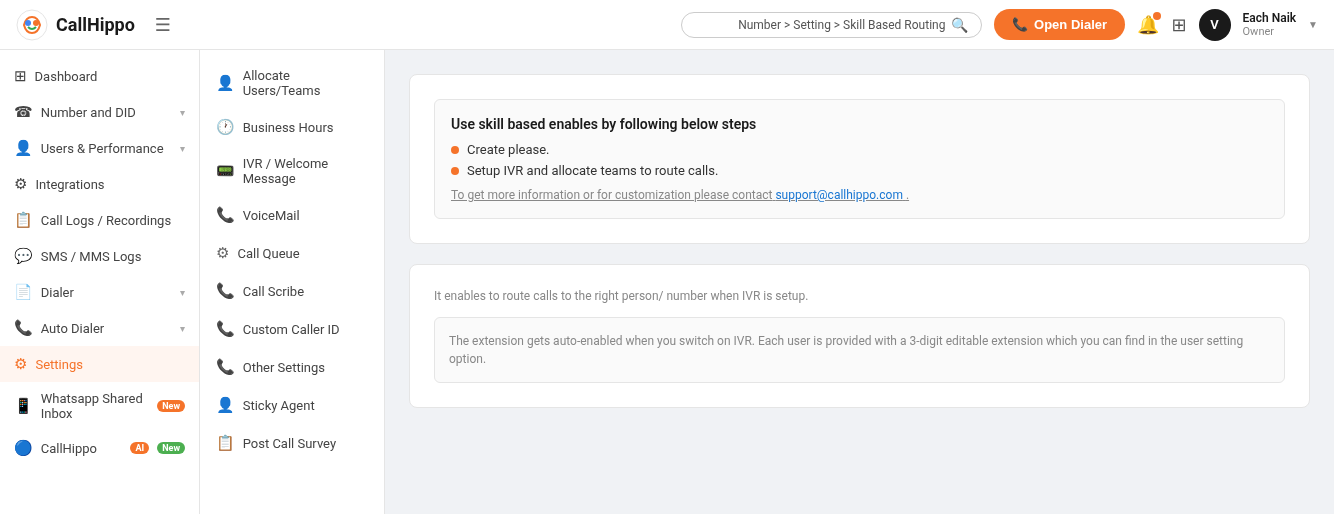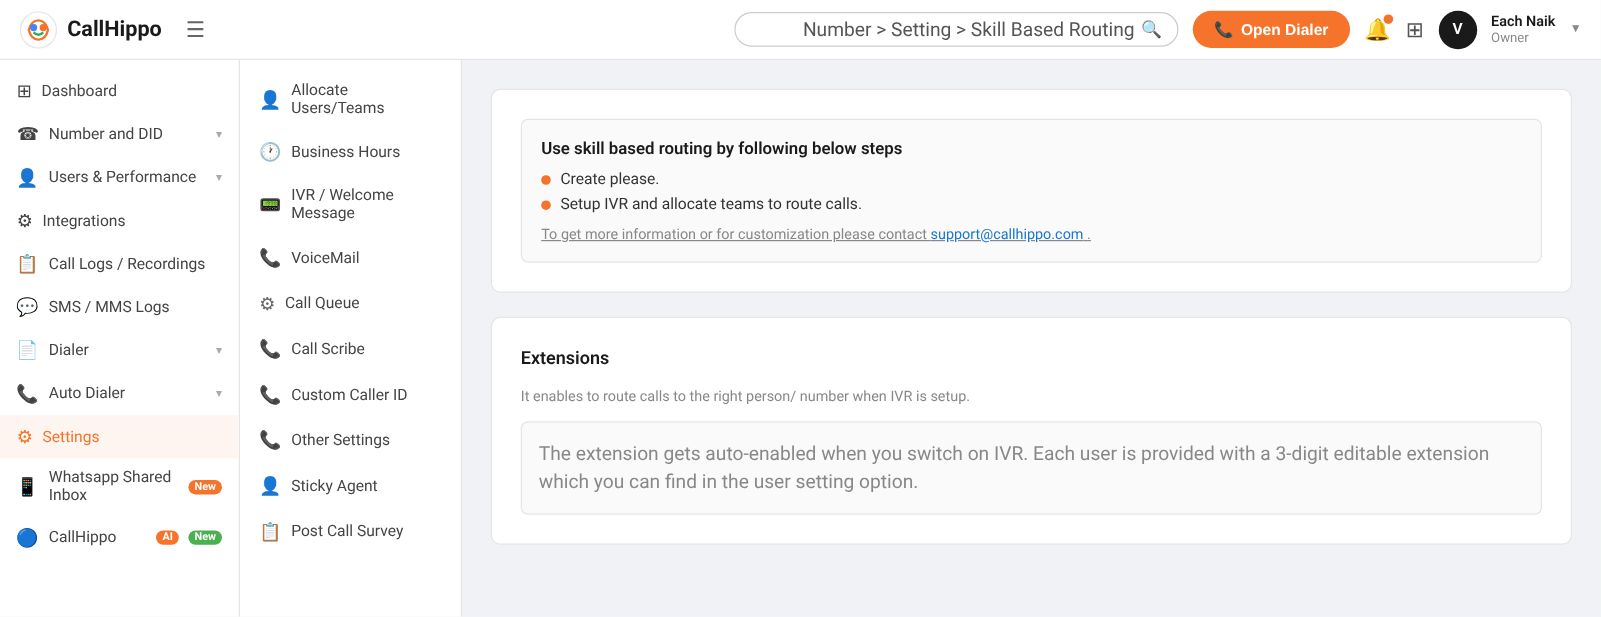--- a/index.html
+++ b/index.html
@@ -11,21 +11,21 @@
       border-bottom: 1px solid #e5e5e5; padding: 0 16px; gap: 12px; flex-shrink: 0; z-index: 10;
     }
     .topbar-logo { display: flex; align-items: center; gap: 8px; }
     .logo-text { font-size: 18px; font-weight: 700; color: #1a1a1a; }
     .hamburger-icon { font-size: 18px; color: #666; cursor: pointer; margin-left: 8px; }
     .topbar-search {
       margin-left: auto; display: flex; align-items: center;
       border: 1px solid #ccc; border-radius: 20px; padding: 4px 12px; gap: 6px;
       background: #fff; min-width: 280px;
     }
-    .search-text { font-size: 16px; color: #555; flex: 1; padding-left: 44px; }
+    .search-text { font-size: 12px; color: #555; flex: 1; padding-left: 44px; }
     .search-icon { color: #888; font-size: 14px; }
     .open-dialer-btn {
       background: #f5732a; color: #fff; border: none; border-radius: 20px;
       padding: 8px 18px; font-size: 13px; font-weight: 600; cursor: pointer;
       display: flex; align-items: center; gap: 6px; white-space: nowrap;
     }
     .bell-icon { position: relative; font-size: 18px; color: #555; cursor: pointer; }
     .bell-dot { width: 8px; height: 8px; background: #f5732a; border-radius: 50%; position: absolute; top: -2px; right: -2px; }
     .grid-icon { font-size: 18px; color: #555; cursor: pointer; }
     .user-avatar {
@@ -98,21 +98,21 @@
       display: flex; align-items: center; gap: 8px; margin-bottom: 6px;
       font-size: 13px; color: #333;
     }
     .dot-orange { width: 8px; height: 8px; background: #f5732a; border-radius: 50%; flex-shrink: 0; }
     .info-contact { font-size: 12px; color: #888; margin-top: 10px; text-decoration: underline; }
     .info-contact a { color: #1976d2; text-decoration: none; }
 
     .extensions-desc { font-size: 12px; color: #888; margin-bottom: 14px; }
     .extensions-info-box {
       border: 1px solid #e5e5e5; border-radius: 6px; padding: 14px;
-      background: #fafafa; font-size: 16px; color: #888; line-height: 1.5;
+      background: #fafafa; font-size: 12px; color: #888; line-height: 1.5;
     }
 
     
     ::-webkit-scrollbar { width: 5px; }
     ::-webkit-scrollbar-track { background: #f1f1f1; }
     ::-webkit-scrollbar-thumb { background: #ccc; border-radius: 4px; }
   </style>
 </head>
 <body>
 
@@ -273,39 +273,38 @@
       <span class="icon">📋</span>
       <span>Post Call Survey</span>
     </div>
   </div>
 
   <div class="main-content">
 
 
     <div class="content-card">
       <div class="info-box">
-        <div class="info-box-title">Use skill based routing by following below steps</div>
+        <div class="info-box-title">Use skill based enables by following below steps</div>
         <div class="info-step">
           <span class="dot-orange"></span>
           <span>Create please.</span>
         </div>
         <div class="info-step">
           <span class="dot-orange"></span>
           <span>Setup IVR and allocate teams to route calls.</span>
         </div>
         <div class="info-contact">
           <span>To get more information or for customization please contact</span>
           <a href="#">support@callhippo.com</a>
           <span>.</span>
         </div>
       </div>
     </div>
 
     <div class="content-card">
-      <div class="card-title">Extensions</div>
       <div class="extensions-desc">It enables to route calls to the right person/ number when IVR is setup.</div>
       <div class="extensions-info-box">
         <span>The extension gets auto-enabled when you switch on IVR. Each user is provided with a 3-digit editable extension which you can find in the user setting option.</span>
       </div>
     </div>
 
   </div>
 </div>
 
 </body></html>

